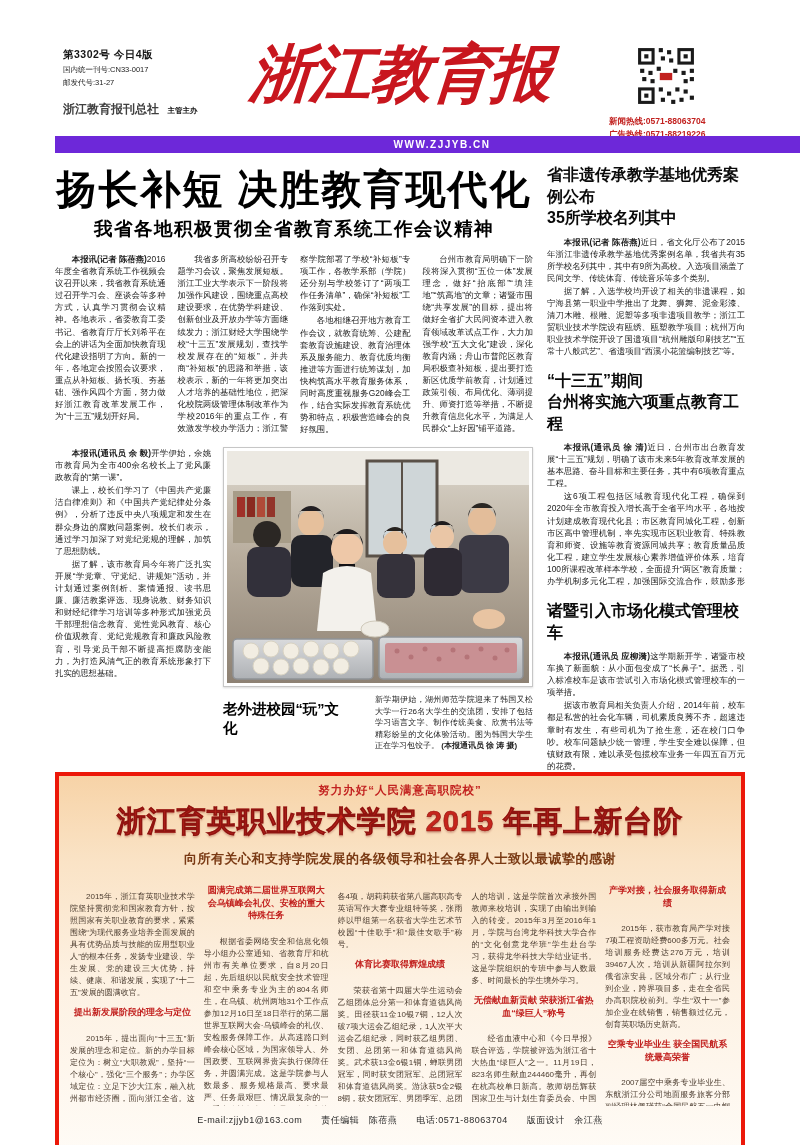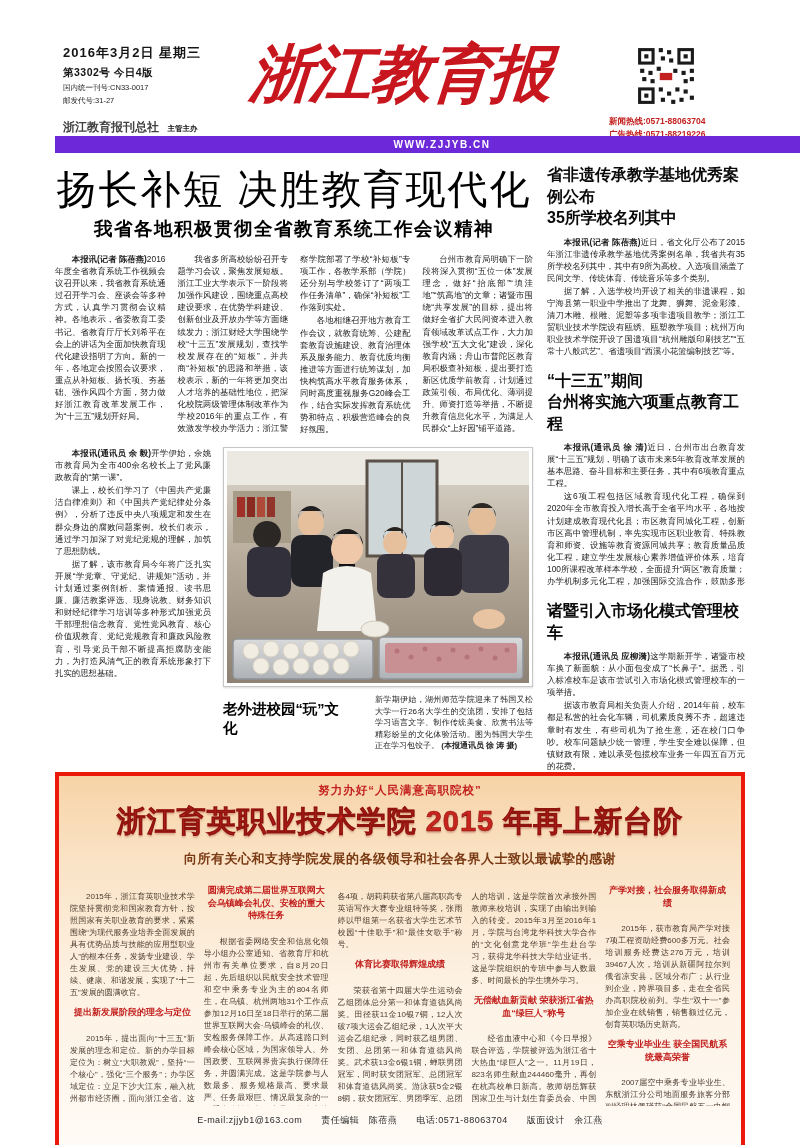--- a/index.html
+++ b/index.html
@@ -20,21 +20,21 @@
   .hotlines { margin-top:5px; text-align:left; padding-left:18px; }
   .hotline { font-size:8.5px; font-weight:bold; color:#c2211f; line-height:12.5px; white-space:nowrap; }
 
   
   .redbar { position:absolute; top:136px; left:55px; width:774px; height:17px; background:#6d28d9; color:#ffffff; text-align:center; font-size:10px; font-weight:bold; letter-spacing:1.5px; line-height:17px; }
 
   
   .main { position:absolute; top:162px; left:55px; width:690px; display:grid; grid-template-columns:478px 198px; column-gap:14px; }
 
   .lead-head { text-align:center; }
-  .lead-h1 { font-size:40px; line-height:46px; font-weight:normal; color:#000; letter-spacing:2px; margin:4px 0 0; white-space:nowrap; }
+  .lead-h1 { font-size:40px; line-height:46px; font-weight:bold; color:#000; letter-spacing:2px; margin:4px 0 0; white-space:nowrap; }
   .lead-h2 { font-size:18.5px; line-height:24px; font-weight:bold; color:#000; letter-spacing:1.5px; margin-top:5px; }
   .lead-body { margin-top:12px; height:186px; overflow:hidden; column-count:4; column-gap:12px; }
   .bodytext p { margin:0; font-size:8.4px; line-height:12.1px; color:#1c1c1c; text-align:justify; text-indent:2em; }
   .bodytext p + p { margin-top:1px; }
 
   .lower { display:grid; grid-template-columns:156px 310px; column-gap:12px; margin-top:8px; }
   .yy-head { font-size:23px; line-height:30px; font-weight:bold; color:#000; margin:14px 0 12px; }
   .yy-body { height:238px; overflow:hidden; }
 
   .photo-frame { border:1px solid #c6c6c6; background:#fff; padding:3px; box-shadow:0 1px 2px rgba(0,0,0,.15); }
@@ -67,21 +67,20 @@
   
   .footer { position:absolute; top:1114px; left:0; width:100%; text-align:center; font-size:9px; color:#2a2a2a; letter-spacing:.5px; }
 </style>
 </head>
 <body>
 
 <div class="page">
 
   <div class="header">
     <div class="h-left">
-      <div class="h-date">2016年3月2日 星期三</div>
       <div class="h-issue">第3302号 今日4版</div>
       <div class="h-issn">国内统一刊号:CN33-0017</div>
       <div class="h-post">邮发代号:31-27</div>
       <div class="h-pub">
         <span class="h-pub-name">浙江教育报刊总社</span>
         <span class="h-pub-suffix">主管主办</span>
       </div>
     </div>
 
     <div class="masthead">浙江教育报</div>

